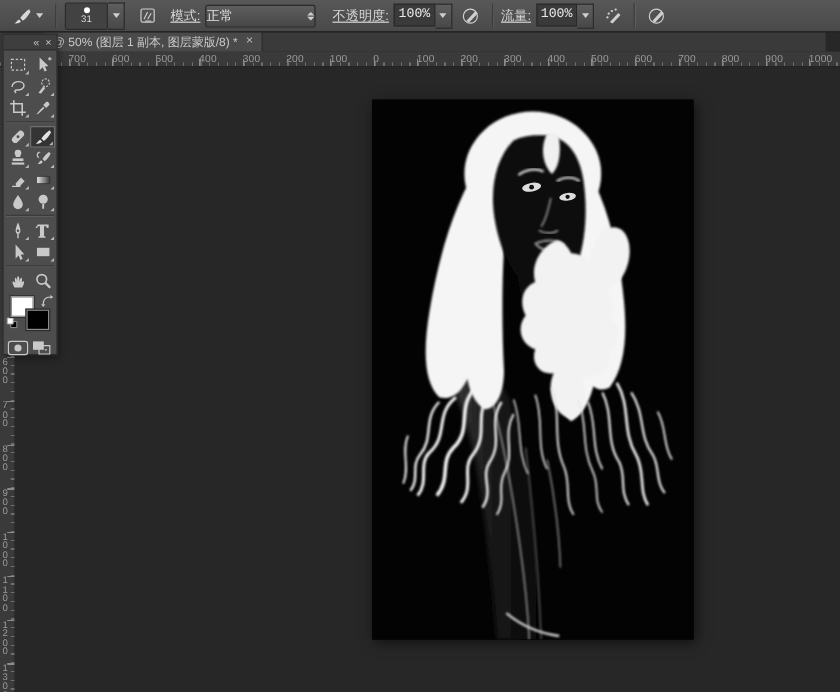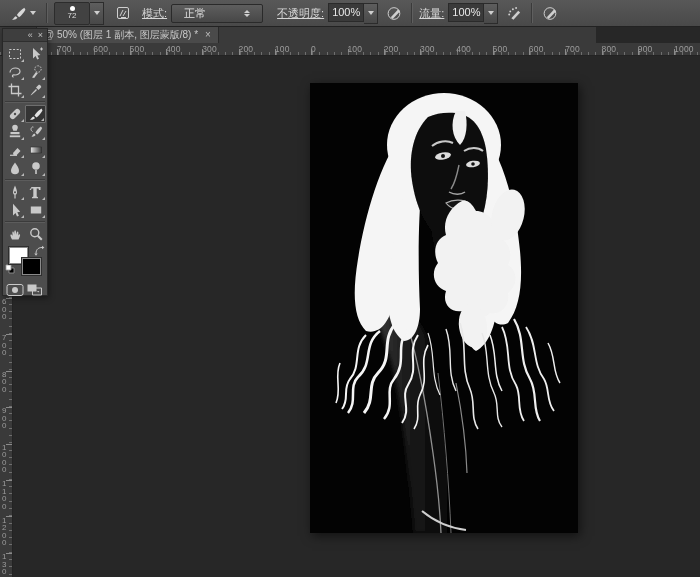--- a/index.html
+++ b/index.html
@@ -19,33 +19,33 @@
   .preset-box .dot{width:5px;height:5px;border-radius:50%;background:#fff;margin-bottom:1px;}
   .preset-box .sz{color:#ddd;font-size:8px;}
   .drop-arrow{width:0;height:0;border-left:3.5px solid transparent;border-right:3.5px solid transparent;
     border-top:4px solid #cfcfcf;}
   .drop-btn{width:13px;height:21px;background:linear-gradient(#5e5e5e,#484848);
     border:1px solid #2c2c2c;border-left:none;display:flex;align-items:center;justify-content:center;}
   .icon-btn{width:22px;height:21px;display:flex;align-items:center;justify-content:center;
     border-radius:2px;}
   .select{width:92px;height:19px;background:linear-gradient(#5e5e5e,#474747);
     border:1px solid #2a2a2a;border-radius:2px;color:#e2e2e2;font-size:11px;
-    display:flex;align-items:center;padding:0 12px;box-sizing:border-box;}
+    display:flex;align-items:center;padding:0 0;box-sizing:border-box;}
   .select .grow{flex:1;}
   .spinner{display:flex;flex-direction:column;gap:1px;}
   .spinner i{display:block;width:0;height:0;border-left:3px solid transparent;border-right:3px solid transparent;}
   .spinner .up{border-bottom:3.5px solid #cfcfcf;}
   .spinner .dn{border-top:3.5px solid #cfcfcf;}
   .value-box{min-width:26px;height:17px;background:#3a3a3a;border:1px solid #2a2a2a;
-    color:#e8e8e8;font-size:11px;display:flex;align-items:center;justify-content:center;padding:0 3px;}
+    color:#e8e8e8;font-size:11px;display:flex;align-items:center;justify-content:center;padding:0 3px;font-family:Liberation Mono, monospace;}
   svg.glyph{display:block;}
   svg.glyph *{vector-effect:non-scaling-stroke;}
 
   
-  #tab-bar{position:absolute;left:0;top:27px;width:596px;height:16px;background:#3a3a3a;
+  #tab-bar{position:absolute;left:0;top:27px;width:688px;height:16px;background:#3a3a3a;
     border-bottom:1px solid #2c2c2c;z-index:3;}
   #doc-tab{position:absolute;left:36px;top:0;height:16px;background:#4a4a4a;
     border-right:1px solid #2a2a2a;border-left:1px solid #2a2a2a;color:#c9c9c9;font-size:10px;
     display:flex;align-items:center;padding:0 7px;gap:7px;white-space:nowrap;}
   #doc-tab .close{color:#bdbdbd;font-size:10px;line-height:1;}
 
   
   #hruler{position:absolute;left:0;top:43px;width:700px;height:13px;background:#3a3a3a;
     border-bottom:1px solid #232323;z-index:4;box-sizing:border-box;}
   .hlabels{position:absolute;left:57px;top:1px;display:flex;}
@@ -99,21 +99,21 @@
       <svg class="glyph" width="17" height="17" viewBox="0 0 16 16">
         <path d="M13.5,2.5 C11,4 7.5,7.5 6.5,9.5 L8.5,11.5 C10.5,10.5 13,7 14.5,4.5 Z" fill="#d8d8d8"></path>
         <path d="M5.5,10.5 C4,11 3.6,12.6 2,13.6 C3.8,14.1 6,13.5 7,12 Z" fill="#d8d8d8"></path>
       </svg>
       <span class="drop-arrow"></span>
     </div>
     <div class="ob-sep"></div>
     <div style="display:flex;">
       <div class="preset-box">
         <span class="dot"></span>
-        <span class="sz">72</span>
+        <span class="sz">31</span>
       </div>
       <div class="drop-btn">
         <span class="drop-arrow"></span>
       </div>
     </div>
     <div class="icon-btn" style="margin-left:8px;">
       <svg class="glyph" width="16" height="16" viewBox="0 0 16 16">
         <rect x="2.5" y="2.5" width="11" height="11" rx="1.5" fill="none" stroke="#cfcfcf"></rect>
         <path d="M5,11 L8,5 M8,11 L11,6 M6,12.5 h5" stroke="#cfcfcf" stroke-width="1" fill="none"></path>
       </svg>

